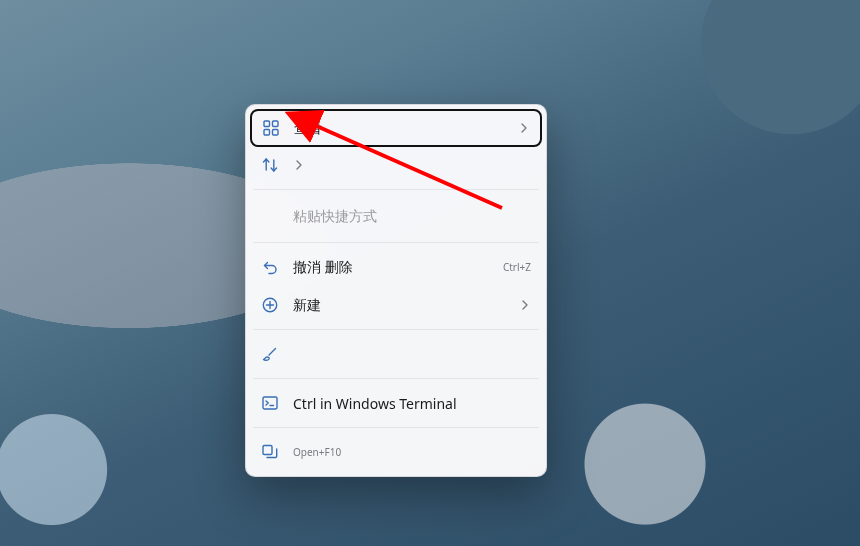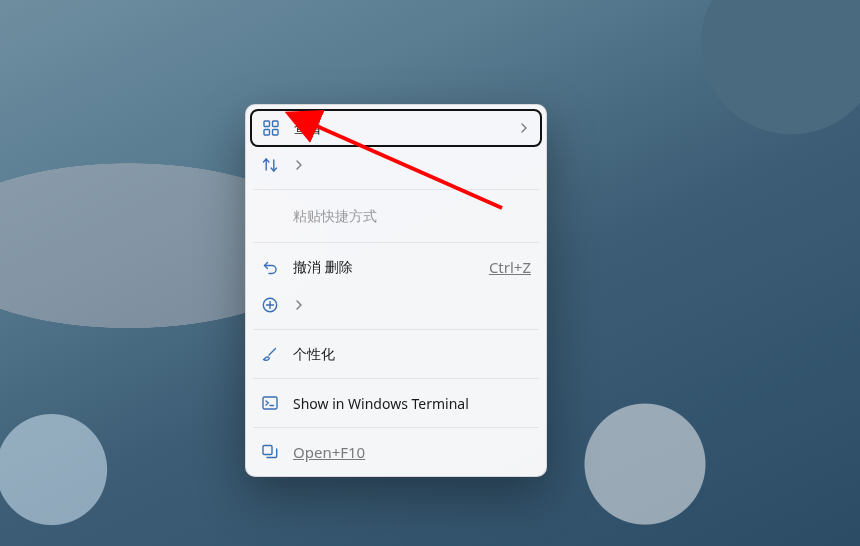--- a/index.html
+++ b/index.html
@@ -47,21 +47,21 @@
       display: inline-flex;
       align-items: center;
       justify-content: center;
       color: #3a6fb5;
     }
     .icon svg { width: 18px; height: 18px; display: block; }
     .label { flex: 1 1 auto; color: #1a1a1a; }
     .label.disabled { color: #9a9a9e; }
     .chevron { flex: 0 0 auto; color: #7b7b7e; display:inline-flex; }
     .chevron svg { width: 12px; height: 12px; }
-    .shortcut { flex: 0 0 auto; color: #7a7a7e; font-size: 15px; text-decoration: underline; }
+    .shortcut { flex: 0 0 auto; color: #7a7a7e; font-size: 10px; }
     .sep { height: 1px; background: rgba(0,0,0,0.07); margin: 5px 2px; }
     .row.disabled-row { padding-left: 42px; height: 42px; }
     
     .arrow {
       position: absolute;
       top: 108px;
       left: 282px;
       width: 230px;
       height: 110px;
       pointer-events: none;
@@ -126,51 +126,51 @@
   </div>
 
   <div class="row clickable">
     <span class="icon">
       <svg viewBox="0 0 18 18" fill="none" stroke="currentColor" stroke-width="1.4" stroke-linecap="round">
         <circle cx="9" cy="9" r="6.7"></circle>
         <line x1="9" y1="5.5" x2="9" y2="12.5"></line>
         <line x1="5.5" y1="9" x2="12.5" y2="9"></line>
       </svg>
     </span>
+    <span class="label">新建</span>
     <span class="chevron">
       <svg viewBox="0 0 12 12" fill="none" stroke="currentColor" stroke-width="1.4" stroke-linecap="round" stroke-linejoin="round">
           <polyline points="4,2 8,6 4,10"></polyline>
         </svg>
     </span>
   </div>
 
   <div class="sep"></div>
 
 
   <div class="row clickable">
     <span class="icon">
       <svg viewBox="0 0 18 18" fill="none" stroke="currentColor" stroke-width="1.4" stroke-linecap="round" stroke-linejoin="round">
         <path d="M14.5 3.5l-6.5 6.5"></path>
         <path d="M6 12c-1.8 0-2.2 2.5-3.5 2.5 1 1 4.5 1.2 5.5-.5.6-1-.2-2-2-2z"></path>
       </svg>
     </span>
-    <span class="label">个性化</span>
   </div>
 
   <div class="sep"></div>
 
   <div class="row clickable">
     <span class="icon">
       <svg viewBox="0 0 18 18" fill="none" stroke="currentColor" stroke-width="1.4" stroke-linecap="round" stroke-linejoin="round">
         <rect x="2" y="3" width="14" height="12" rx="1.4"></rect>
         <polyline points="5,7 7.3,9 5,11"></polyline>
         <line x1="9" y1="11.5" x2="12.5" y2="11.5"></line>
       </svg>
     </span>
-    <span class="label">Show in Windows Terminal</span>
+    <span class="label">Ctrl in Windows Terminal</span>
   </div>
 
   <div class="sep"></div>
 
   <div class="row clickable">
     <span class="icon">
       <svg viewBox="0 0 18 18" fill="none" stroke="currentColor" stroke-width="1.4" stroke-linecap="round" stroke-linejoin="round">
         <rect x="2" y="2.5" width="9" height="9" rx="1.2"></rect>
         <path d="M6 14.5h8.5a1.2 1.2 0 0 0 1.2-1.2V6"></path>
       </svg>

